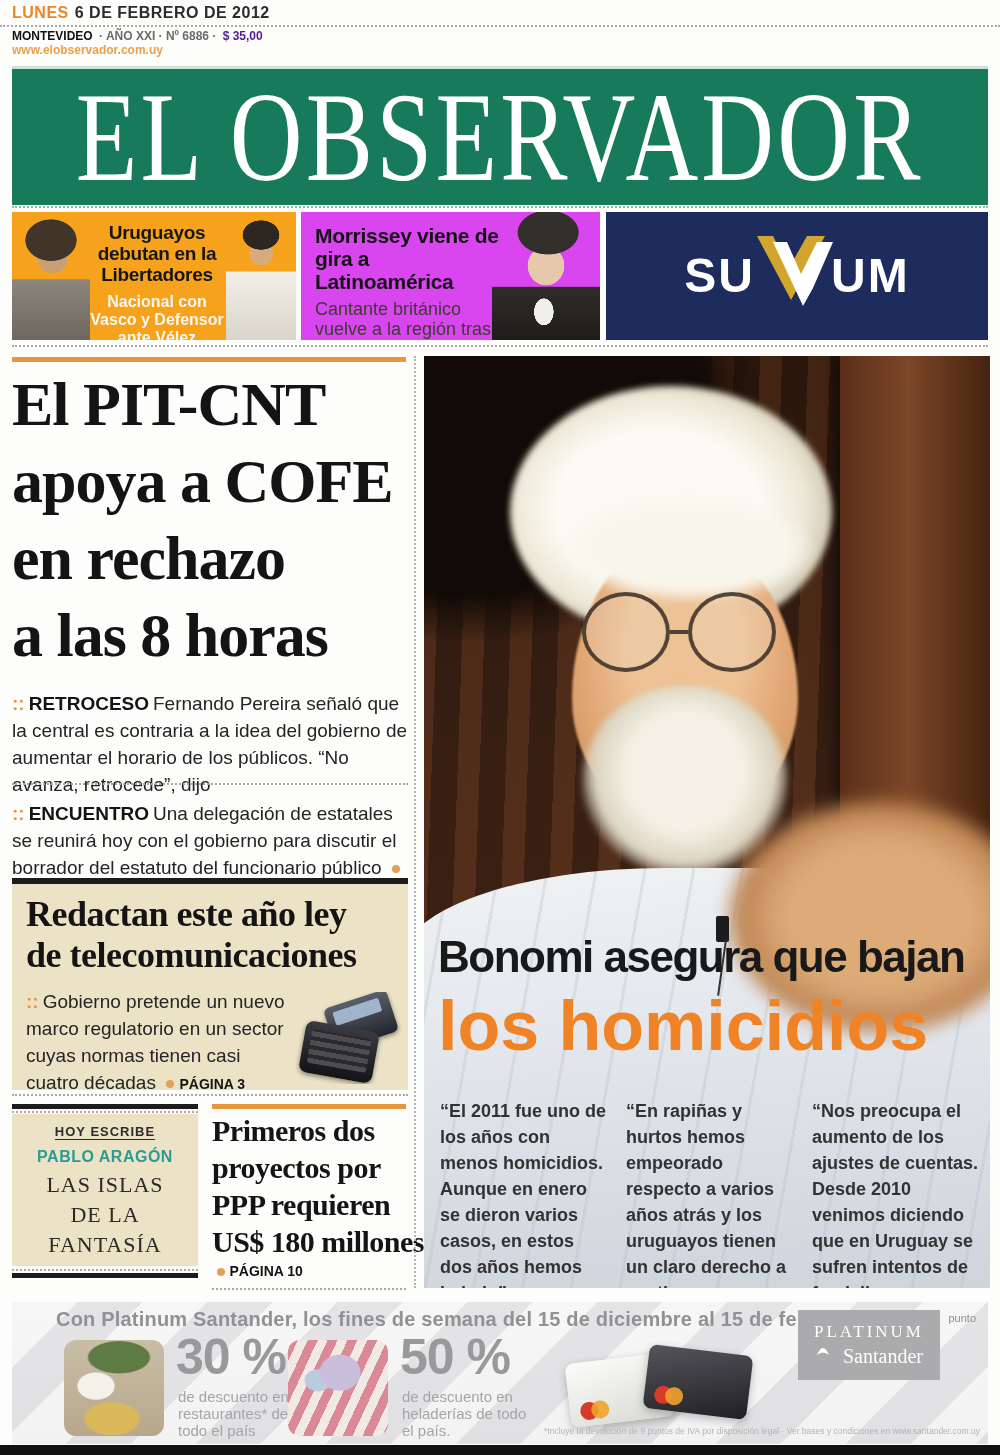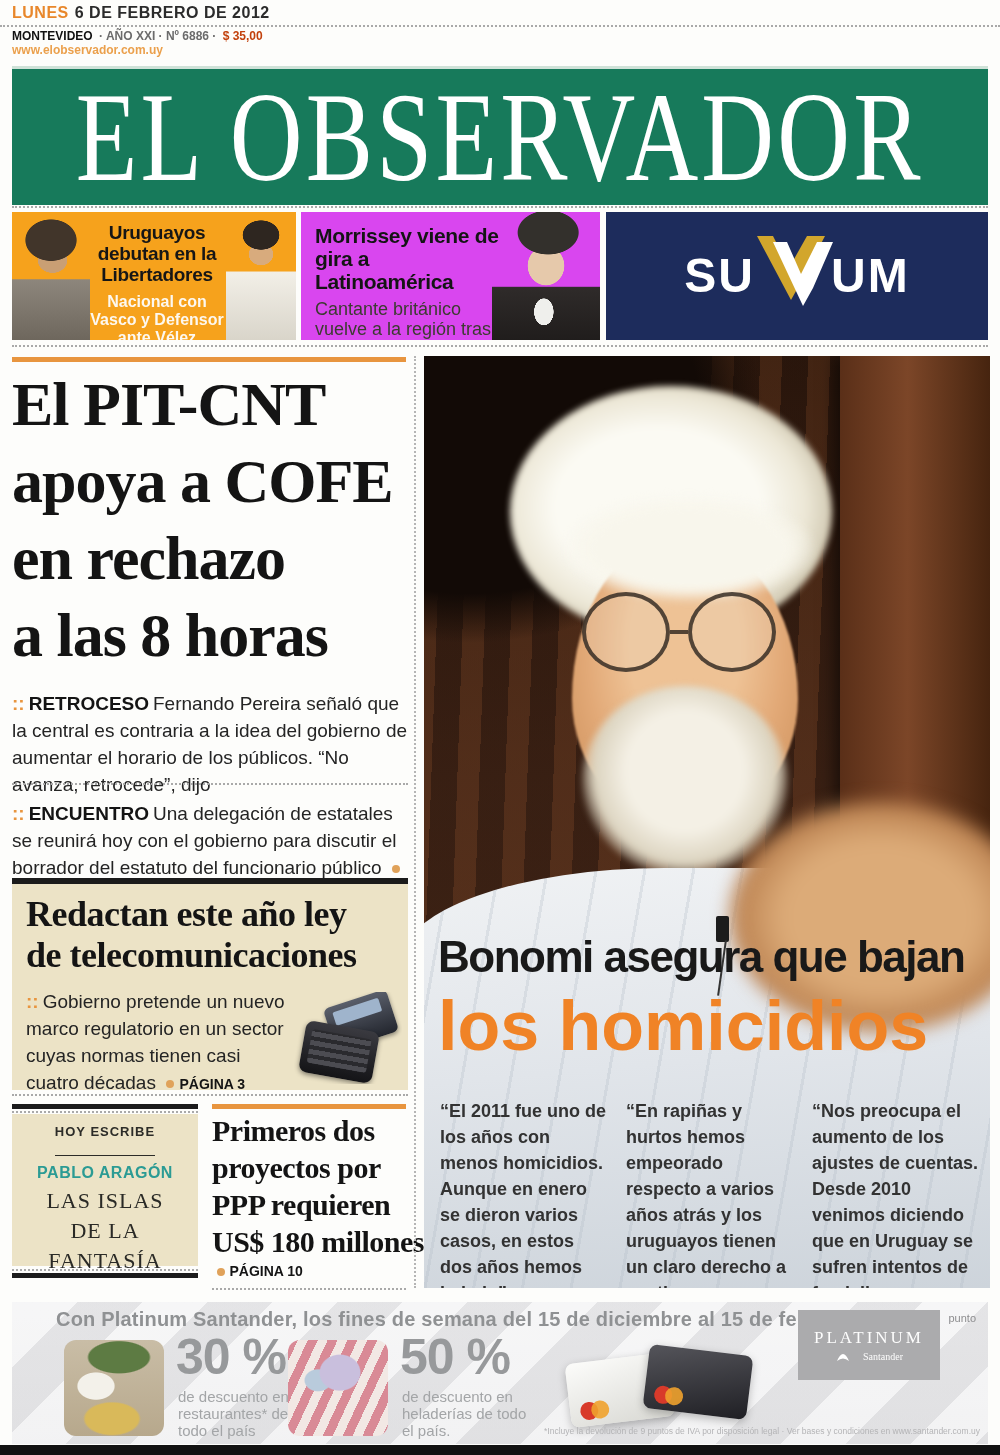--- a/index.html
+++ b/index.html
@@ -6,21 +6,21 @@
   .page{position:relative;width:1000px;height:1455px;margin:0 auto;background:#fdfdfb;
         font-family:"Liberation Sans",sans-serif;overflow:hidden;}
 
   
   .topbar-line1{position:absolute;left:12px;top:4px;font-size:16px;font-weight:bold;color:#2b2b2b;letter-spacing:.5px;}
   .topbar-line1 .day{color:#e8872b;margin-right:6px;}
   .rule-dotted{border-top:2px dotted #a9a9a9;position:absolute;height:0;}
   .top-rule{left:0;top:25px;width:1000px;}
   .topbar-line2{position:absolute;left:12px;top:29px;font-size:12px;font-weight:bold;color:#111;}
   .topbar-line2 .ed{color:#6b6b6b;font-weight:bold;margin:0 3px;}
-  .topbar-line2 .price{color:#c2410c;}
+  .topbar-line2 .price{color:#4c1d95;}
   .website{position:absolute;left:12px;top:43px;font-size:12px;font-weight:bold;color:#eba04c;}
 
   
   .masthead{position:absolute;left:12px;top:66px;width:976px;height:136px;background:#177a5b;
             display:flex;align-items:center;justify-content:center;border-top:3px solid #cfe2d8;}
   .masthead-text{font-family:"Liberation Serif",serif;font-weight:normal;color:#fff;font-size:96px;
                  letter-spacing:3px;transform:scale(1.05,1.32);white-space:nowrap;}
 
   .rule-under-masthead{left:12px;top:206px;width:976px;}
   .rule-under-teasers{left:12px;top:345px;width:976px;}
@@ -86,21 +86,21 @@
   .phone2{position:absolute;right:26px;top:34px;width:74px;height:52px;background:linear-gradient(180deg,#3a3a40,#141417);
           border-radius:8px;transform:rotate(10deg);box-shadow:0 2px 5px rgba(0,0,0,.45);}
   .phone2::after{content:"";position:absolute;left:7px;top:8px;width:60px;height:34px;
           background:repeating-linear-gradient(0deg,#4c4c52 0 5px,#2a2a2e 5px 9px);border-radius:3px;}
   .rule-telecom{left:12px;top:1094px;width:396px;}
 
   .hoy-bar-top{position:absolute;left:12px;top:1104px;width:186px;height:5px;background:#1b1b1b;}
   .hoy-dotted-top{left:12px;top:1111px;width:186px;}
   .hoy-box{position:absolute;left:12px;top:1114px;width:186px;height:152px;background:#ece3c6;text-align:center;}
   .hoy-label{display:inline-block;margin-top:10px;font-size:13px;font-weight:bold;letter-spacing:1px;color:#2c2c28;
-             border-bottom:1px solid #2c2c28;padding-bottom:16px;}
+             border-bottom:1px solid #2c2c28;padding-bottom:0;}
   .hoy-author{margin-top:8px;font-size:16px;font-weight:bold;color:#2b9b94;letter-spacing:.5px;}
   .hoy-title{margin-top:4px;font-family:"Liberation Serif",serif;font-size:22px;line-height:30px;color:#2a2a26;letter-spacing:1px;}
   .hoy-dotted-bot{left:12px;top:1269px;width:186px;}
   .hoy-bar-bot{position:absolute;left:12px;top:1273px;width:186px;height:5px;background:#1b1b1b;}
 
   .ppp-rule{position:absolute;left:212px;top:1104px;width:194px;height:5px;background:#e8953f;}
   .ppp-headline{position:absolute;left:212px;top:1112px;font-family:"Liberation Serif",serif;font-weight:bold;
                 font-size:30px;line-height:37px;color:#141414;letter-spacing:-.5px;white-space:nowrap;}
   .ppp-page{position:absolute;left:212px;top:1262px;}
   .rule-ppp{left:212px;top:1288px;width:194px;}
@@ -174,21 +174,21 @@
   .card{position:absolute;width:104px;height:64px;border-radius:8px;box-shadow:0 3px 8px rgba(0,0,0,.25);}
   .card-white{left:8px;top:16px;transform:rotate(-7deg);background:linear-gradient(165deg,#fcfcfa,#d9d9d4);}
   .card-dark{left:86px;top:8px;transform:rotate(7deg);background:linear-gradient(165deg,#55555b,#1f1f24);}
   .mc{position:absolute;bottom:6px;left:10px;width:30px;height:18px;}
   .mc::before,.mc::after{content:"";position:absolute;top:0;width:18px;height:18px;border-radius:50%;}
   .mc::before{left:0;background:#d83a2a;} .mc::after{left:11px;background:#efa22d;opacity:.9;}
 
   .platinum-box{position:absolute;left:786px;top:8px;width:142px;height:70px;background:#ababad;
         display:flex;flex-direction:column;align-items:center;justify-content:center;gap:3px;}
   .platinum-word{color:#fdfdfd;font-size:17px;letter-spacing:3px;font-family:"Liberation Serif",serif;}
-  .santander-row{display:flex;align-items:center;gap:12px;color:#fdfdfd;font-size:10px;font-family:"Liberation Serif",serif;}
+  .santander-row{display:flex;align-items:flex-start;gap:12px;color:#fdfdfd;font-size:20px;font-family:"Liberation Serif",serif;}
   .banner-corner{position:absolute;right:12px;top:10px;font-size:11px;color:#8d8d8f;}
   .fine-print{position:absolute;left:532px;top:124px;width:436px;font-size:8.5px;color:#b4b4b6;}
 
   .bottom-bar{position:absolute;left:0;top:1445px;width:1000px;height:10px;background:#121212;}
 </style>
 </head>
 <body>
 
 <div class="page">
 

